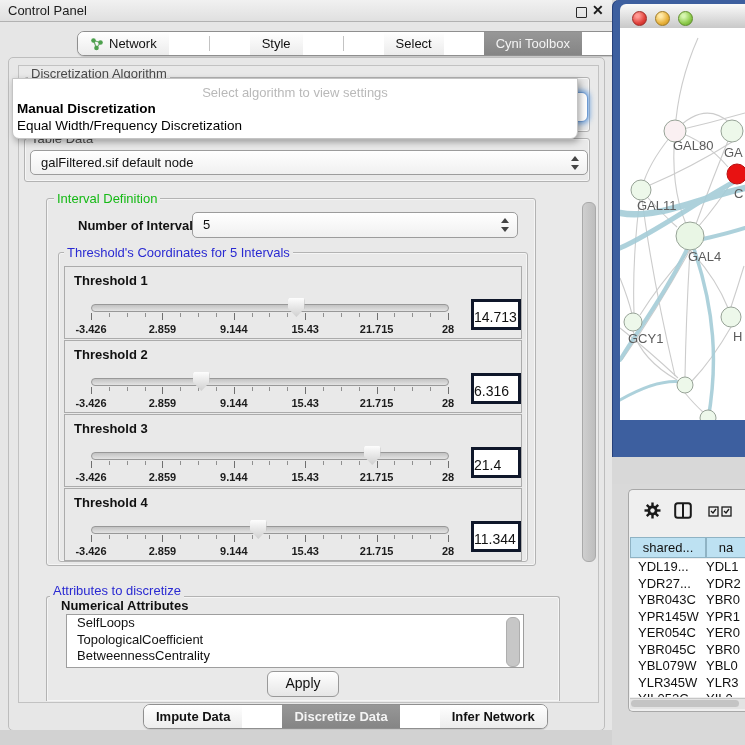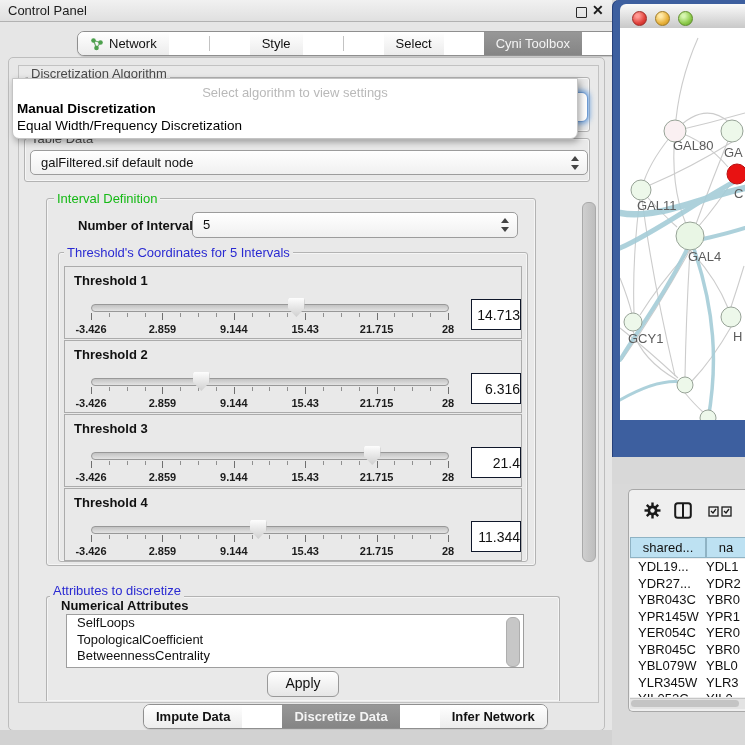--- a/index.html
+++ b/index.html
@@ -47,21 +47,21 @@
   
   .thr-panel{position:absolute;left:64px;width:456px;height:71px;border:1px solid #ababab;background:#e9e9e9;}
   .thr-label{position:absolute;left:9px;top:6px;font-size:13px;font-weight:bold;color:#111;}
   .sl-track{position:absolute;left:26px;top:37px;width:356px;height:6px;background:linear-gradient(#c2c2c2,#e3e3e3);border:1px solid #989898;border-radius:4px;}
   .sl-thumb{position:absolute;top:31px;width:17px;height:19px;transform:translateX(-50%);background:linear-gradient(#fdfdfd,#cfcfcf);clip-path:polygon(8% 0,92% 0,100% 10%,100% 52%,50% 100%,0 52%,0 10%);filter:drop-shadow(0 0 1px #777);z-index:3;}
   .ticks-wrap{position:absolute;left:26px;top:46px;width:357px;height:26px;}
   .ticks-minor{position:absolute;left:0;top:0;width:100%;height:4px;background:repeating-linear-gradient(90deg,#8f8f8f 0 1px,transparent 1px 5%);}
   .ticks-major{position:absolute;left:0;top:0;width:100%;height:7px;background:repeating-linear-gradient(90deg,#6f6f6f 0 1px,transparent 1px 20%);border-right:1px solid #6f6f6f;}
   .ticklbls{position:absolute;left:0;top:10px;width:100%;height:13px;}
   .ticklbls span{position:absolute;transform:translateX(-50%);font-size:11px;font-weight:bold;color:#1c1c1c;white-space:nowrap;}
-  .val-box{position:absolute;left:406px;top:32px;width:50px;height:31px;background:#fff;border:1px solid #0f172a;font-size:14px;color:#111;text-align:right;line-height:31px;box-sizing:border-box;}
+  .val-box{position:absolute;left:406px;top:32px;width:50px;height:31px;background:#fff;border:3px solid #0f172a;font-size:14px;color:#111;line-height:31px;box-sizing:border-box;}
 
   
   .attr-list{position:absolute;left:66px;top:614px;width:456px;height:52px;background:#fff;border:1px solid #9e9e9e;overflow:hidden;}
   .attr-item{font-size:13px;color:#111;padding-left:10px;line-height:16.5px;white-space:nowrap;}
   .list-scroll{position:absolute;right:3px;top:2px;width:12px;height:48px;background:#c7c7c7;border:1px solid #aeaeae;border-radius:6px;}
 
   .apply-btn{position:absolute;left:267px;top:671px;width:70px;height:24px;background:linear-gradient(#ffffff,#e6e6e6);border:1px solid #999;border-radius:6px;font-size:14px;color:#111;text-align:center;line-height:23px;}
 
   .main-scroll{position:absolute;left:582px;top:202px;width:12px;height:358px;background:linear-gradient(90deg,#cfcfcf,#bdbdbd);border:1px solid #a9a9a9;border-radius:6px;}
 

